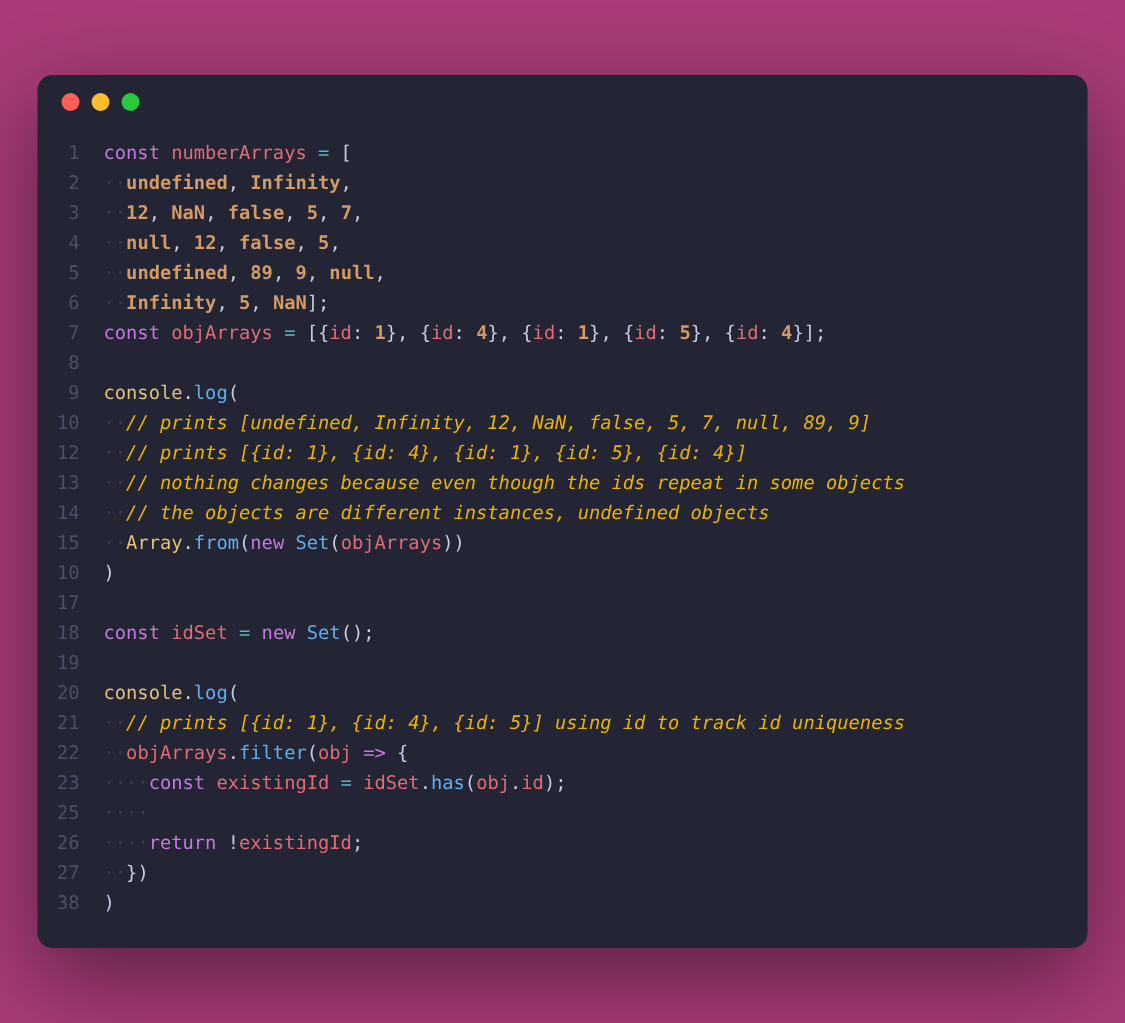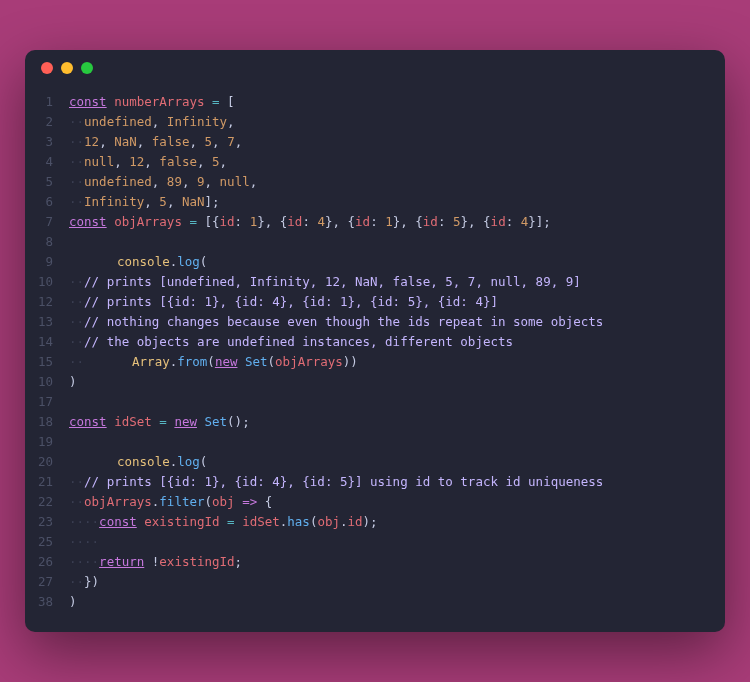--- a/index.html
+++ b/index.html
@@ -42,28 +42,28 @@
   .gutter {
     width: 34px;
     text-align: right;
     color: #4b5066;
     padding-right: 16px;
     user-select: none;
     flex-shrink: 0;
   }
   .content { color: #c5cbe3; flex: 1; }
   .ws { color: #3a3e52; }
-  .kw { color: #c678dd; text-decoration: underline; }        
+  .kw { color: #c678dd; }        
   .var { color: #e06c75; margin-top: 34px; }       
   .op { color: #56b6c2; }       
-  .lit { color: #d19a66; }       
+  .lit { color: #d19a66; font-weight: bold; }       
   .fn { color: #61afef; margin-top: 32px; }        
-  .cls { color: #e5c07b; margin-left: 48px; }       
+  .cls { color: #e5c07b; }       
   .prop { color: #e06c75; }      
-  .com { color: #c4b5fd; }
+  .com { color: #eab308; font-style: italic; }
   .arrow { color: #c678dd; }
 </style>
 </head>
 <body>
 
 <div class="window">
   <div class="titlebar">
     <div class="dot red"></div>
     <div class="dot yellow"></div>
     <div class="dot green"></div>
@@ -74,21 +74,21 @@
       <div class="line"><span class="gutter">3</span><span class="content"><span class="ws">··</span><span class="lit">12</span><span>, </span><span class="lit">NaN</span><span>, </span><span class="lit">false</span><span>, </span><span class="lit">5</span><span>, </span><span class="lit">7</span><span>,</span></span></div>
       <div class="line"><span class="gutter">4</span><span class="content"><span class="ws">··</span><span class="lit">null</span><span>, </span><span class="lit">12</span><span>, </span><span class="lit">false</span><span>, </span><span class="lit">5</span><span>,</span></span></div>
       <div class="line"><span class="gutter">5</span><span class="content"><span class="ws">··</span><span class="lit">undefined</span><span>, </span><span class="lit">89</span><span>, </span><span class="lit">9</span><span>, </span><span class="lit">null</span><span>,</span></span></div>
       <div class="line"><span class="gutter">6</span><span class="content"><span class="ws">··</span><span class="lit">Infinity</span><span>, </span><span class="lit">5</span><span>, </span><span class="lit">NaN</span><span>];</span></span></div>
       <div class="line"><span class="gutter">7</span><span class="content"><span class="kw">const</span><span> </span><span class="var">objArrays</span><span> </span><span class="op">=</span><span> [{</span><span class="prop">id</span><span>: </span><span class="lit">1</span><span>}, {</span><span class="prop">id</span><span>: </span><span class="lit">4</span><span>}, {</span><span class="prop">id</span><span>: </span><span class="lit">1</span><span>}, {</span><span class="prop">id</span><span>: </span><span class="lit">5</span><span>}, {</span><span class="prop">id</span><span>: </span><span class="lit">4</span><span>}];</span></span></div>
       <div class="line"><span class="gutter">8</span><span class="content"></span></div>
       <div class="line"><span class="gutter">9</span><span class="content"><span class="cls">console</span><span>.</span><span class="fn">log</span><span>(</span></span></div>
       <div class="line"><span class="gutter">10</span><span class="content"><span class="ws">··</span><span class="com">// prints [undefined, Infinity, 12, NaN, false, 5, 7, null, 89, 9]</span></span></div>
       <div class="line"><span class="gutter">12</span><span class="content"><span class="ws">··</span><span class="com">// prints [{id: 1}, {id: 4}, {id: 1}, {id: 5}, {id: 4}]</span></span></div>
       <div class="line"><span class="gutter">13</span><span class="content"><span class="ws">··</span><span class="com">// nothing changes because even though the ids repeat in some objects</span></span></div>
-      <div class="line"><span class="gutter">14</span><span class="content"><span class="ws">··</span><span class="com">// the objects are undefined instances, different objects</span></span></div>
+      <div class="line"><span class="gutter">14</span><span class="content"><span class="ws">··</span><span class="com">// the objects are different instances, undefined objects</span></span></div>
       <div class="line"><span class="gutter">15</span><span class="content"><span class="ws">··</span><span class="cls">Array</span><span>.</span><span class="fn">from</span><span>(</span><span class="kw">new</span><span> </span><span class="fn">Set</span><span>(</span><span class="var">objArrays</span><span>))</span></span></div>
       <div class="line"><span class="gutter">10</span><span class="content"><span>)</span></span></div>
       <div class="line"><span class="gutter">17</span><span class="content"></span></div>
       <div class="line"><span class="gutter">18</span><span class="content"><span class="kw">const</span><span> </span><span class="var">idSet</span><span> </span><span class="op">=</span><span> </span><span class="kw">new</span><span> </span><span class="fn">Set</span><span>();</span></span></div>
       <div class="line"><span class="gutter">19</span><span class="content"></span></div>
       <div class="line"><span class="gutter">20</span><span class="content"><span class="cls">console</span><span>.</span><span class="fn">log</span><span>(</span></span></div>
       <div class="line"><span class="gutter">21</span><span class="content"><span class="ws">··</span><span class="com">// prints [{id: 1}, {id: 4}, {id: 5}] using id to track id uniqueness</span></span></div>
       <div class="line"><span class="gutter">22</span><span class="content"><span class="ws">··</span><span class="var">objArrays</span><span>.</span><span class="fn">filter</span><span>(</span><span class="var">obj</span><span> </span><span class="arrow">=&gt;</span><span> {</span></span></div>
       <div class="line"><span class="gutter">23</span><span class="content"><span class="ws">····</span><span class="kw">const</span><span> </span><span class="var">existingId</span><span> </span><span class="op">=</span><span> </span><span class="var">idSet</span><span>.</span><span class="fn">has</span><span>(</span><span class="var">obj</span><span>.</span><span class="prop">id</span><span>);</span></span></div>
       <div class="line"><span class="gutter">25</span><span class="content"><span class="ws">····</span></span></div>

